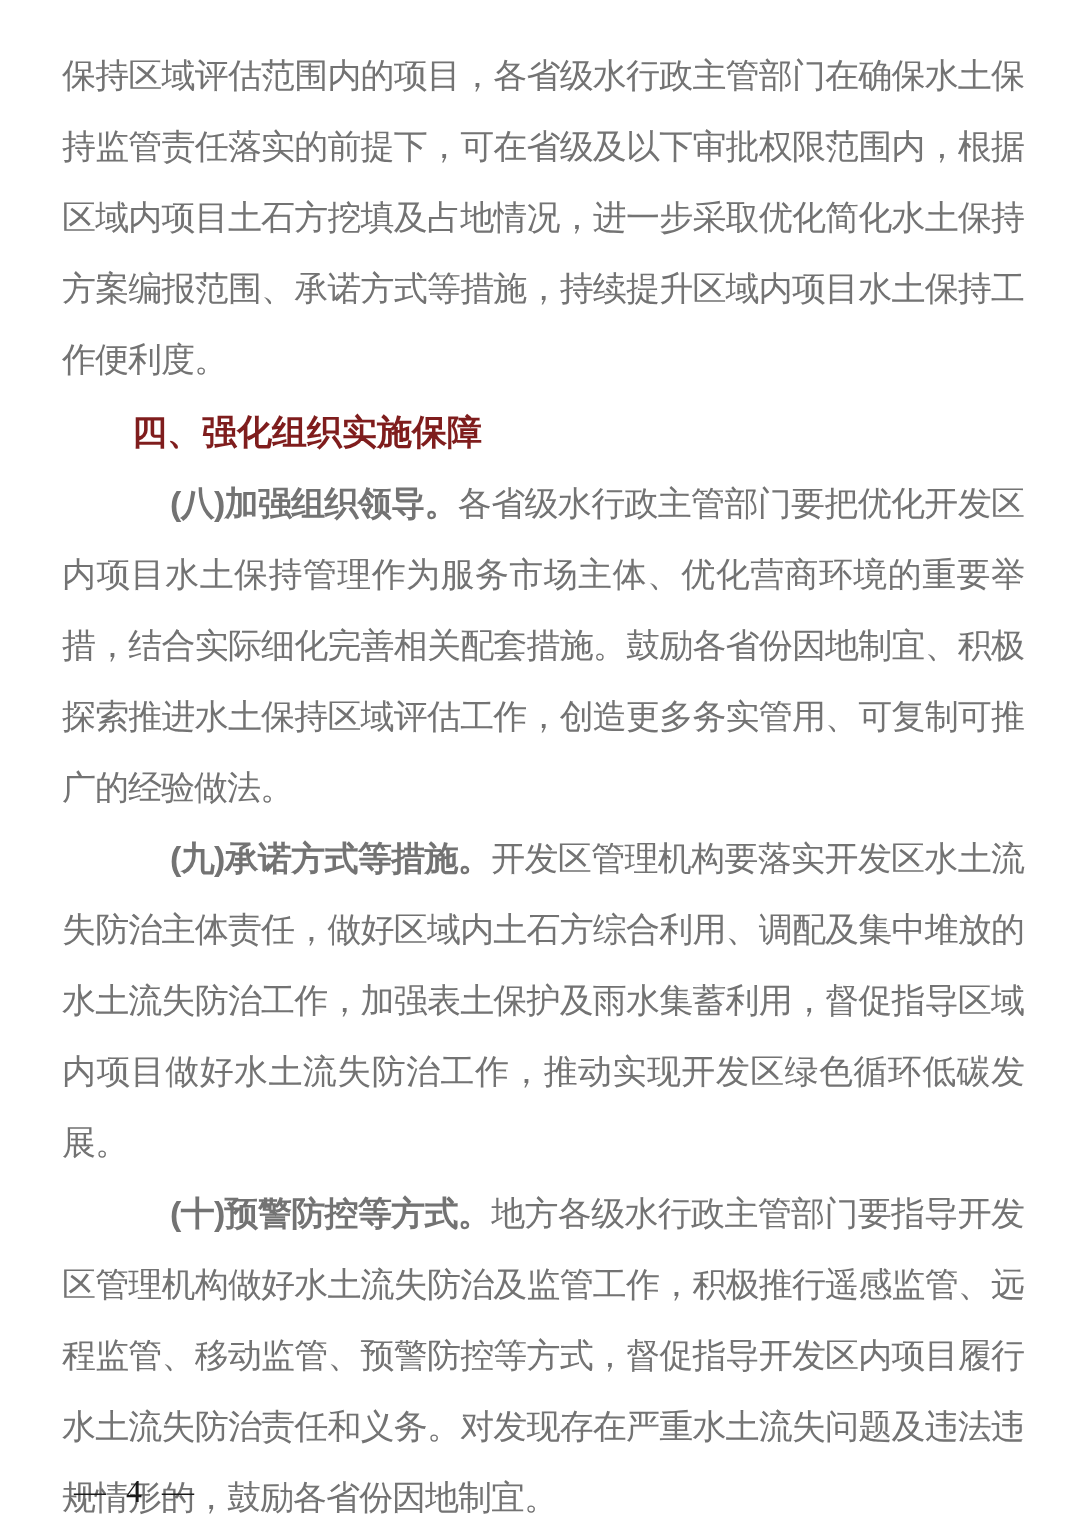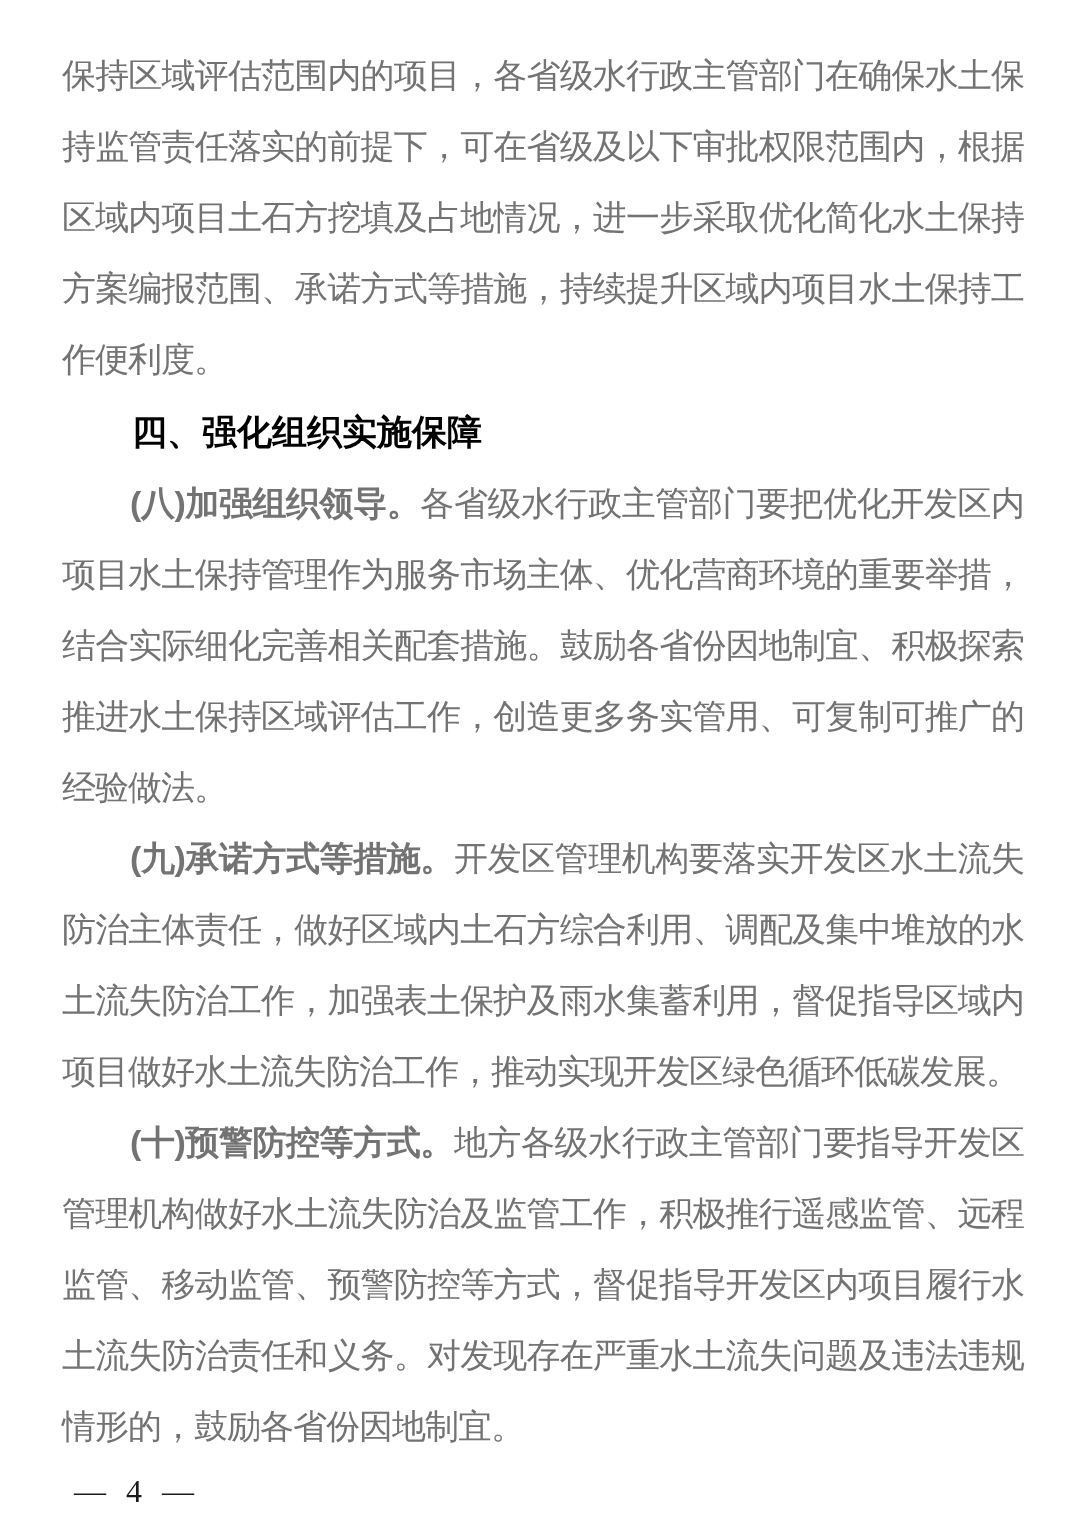--- a/index.html
+++ b/index.html
@@ -35,30 +35,31 @@
     text-justify: inter-ideograph;
     color: #737373;
     word-break: break-all;
   }
   .para.indent {
     text-indent: 2em;
   }
   .lead {
     font-weight: bold;
     font-family: "Liberation Sans", "DejaVu Sans", sans-serif;
+    margin-left: 40px;
   }
   .heading {
     margin: 0;
     font-size: 35px;
     letter-spacing: 0px;
     line-height: 73px;
     text-indent: 2em;
     font-weight: bold;
     font-family: "Liberation Sans", "DejaVu Sans", sans-serif;
-    color: #000000;
+    color: #7f1d1d;
   }
   .footer {
     position: absolute;
     left: 74px;
     bottom: 26px;
     font-size: 32px;
     color: #1a1a1a;
     letter-spacing: 2px;
     white-space: pre;
   }

